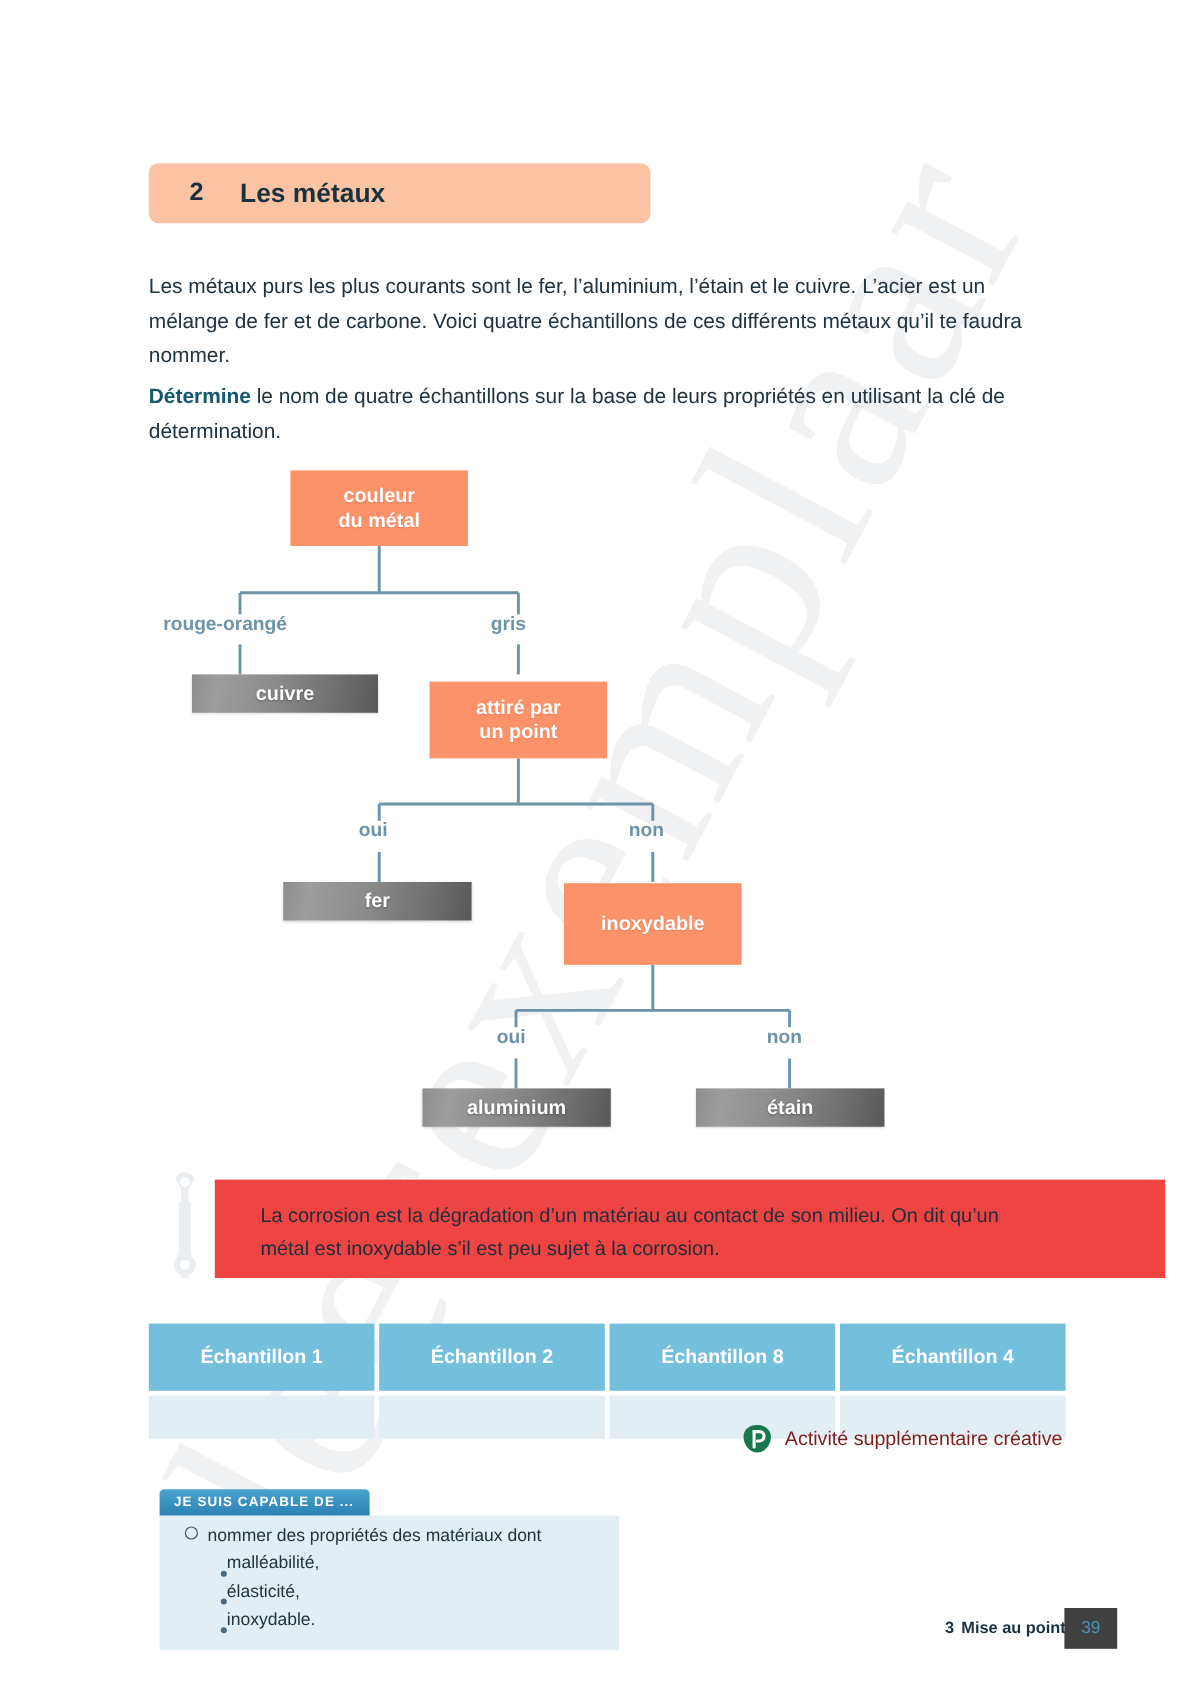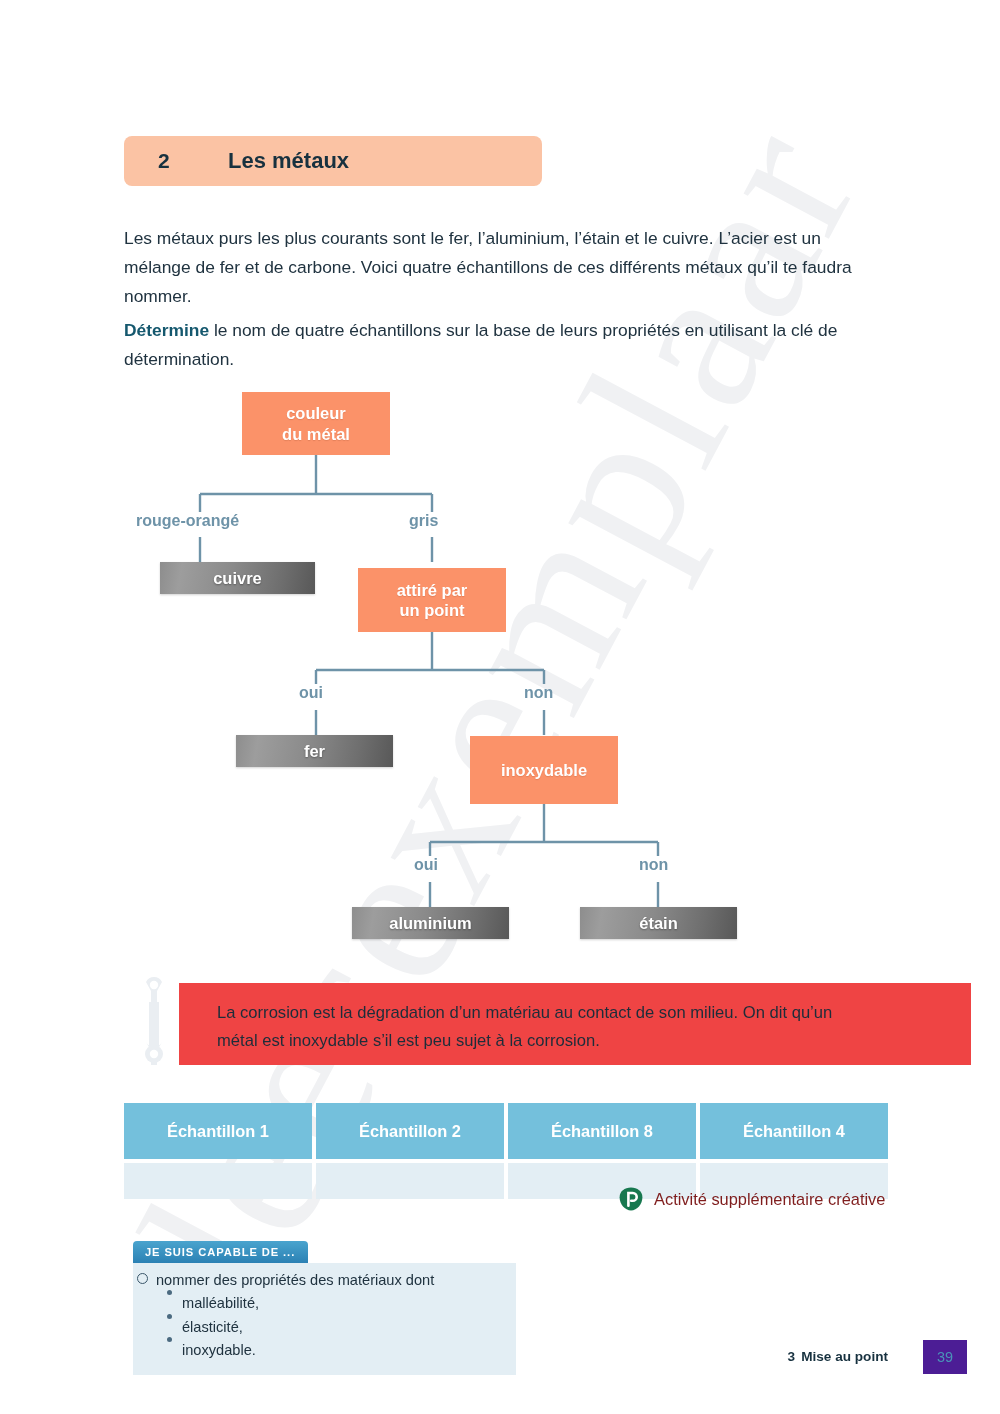--- a/index.html
+++ b/index.html
@@ -35,21 +35,21 @@
     width:418px; height:50px;
     background:#fbc3a4;
     border-radius:8px;
   }
   #banner .num {
     position:absolute; left:34px; top:13px;
     font-size:21px; font-weight:bold; color:#17313f;
   }
   #banner .ttl {
     position:absolute; left:76px; top:12px;
-    font-size:22px; font-weight:bold; color:#17313f;margin-left:28px;
+    font-size:22px; font-weight:bold; color:#17313f;
   }
 
   
   .para {
     position:absolute;
     left:124px; width:764px;
     font-size:17.4px;
     line-height:29px;
     color:#203340;
   }
@@ -138,53 +138,53 @@
     background:linear-gradient(180deg,#4aa4ce 0%,#2b81b4 100%);
     color:#ffffff;
     font-size:11.2px;
     font-weight:bold;
     letter-spacing:.9px;
     padding:5px 13px 5px 12px;
     border-radius:4px 4px 0 0;
   }
   #capable .body {
     background:#e3eef4;
-    padding:9px 12px 12px 4px;
+    padding:9px 12px 12px 21px;
     font-size:14.6px;
     color:#203340;
   }
   #capable .l1 { display:flex; gap:8px; align-items:baseline; }
   #capable .ring {
     flex:0 0 auto;
     width:9px; height:9px;
     border:1.6px solid #3a566a;
     border-radius:50%;
     display:inline-block;
     transform:translateY(-1px);
   }
   #capable ul { list-style:none; margin:4px 0 0 0; padding:0 0 0 30px; }
-  #capable ul li { display:flex; gap:10px; align-items:flex-start; line-height:1.62; }
+  #capable ul li { display:flex; gap:0; align-items:flex-end; line-height:1.62; }
   #capable .dot {
     flex:0 0 auto;
     width:5px; height:5px; border-radius:50%;
     background:#4b6a80;
     transform:translateY(-2px);
   }
 
   
   #footer-label {
     position:absolute; right:112px; top:1349px;
     font-size:13.6px; font-weight:bold; color:#17313f;
     white-space:nowrap;
   }
   #footer-label .ch { margin-right:6px; }
   #pagebox {
-    position:absolute; left:923px; top:1340px;
+    position:absolute; left:887px; top:1340px;
     width:44px; height:34px;
-    background:#4c1d95;
+    background:#404040;
     display:flex; align-items:center; justify-content:center;
     font-size:14.4px; color:#4a93b8;
   }
 </style>
 </head>
 <body>
 
 <div class="page">
 
   <div id="watermark">leesexemplaar</div>

